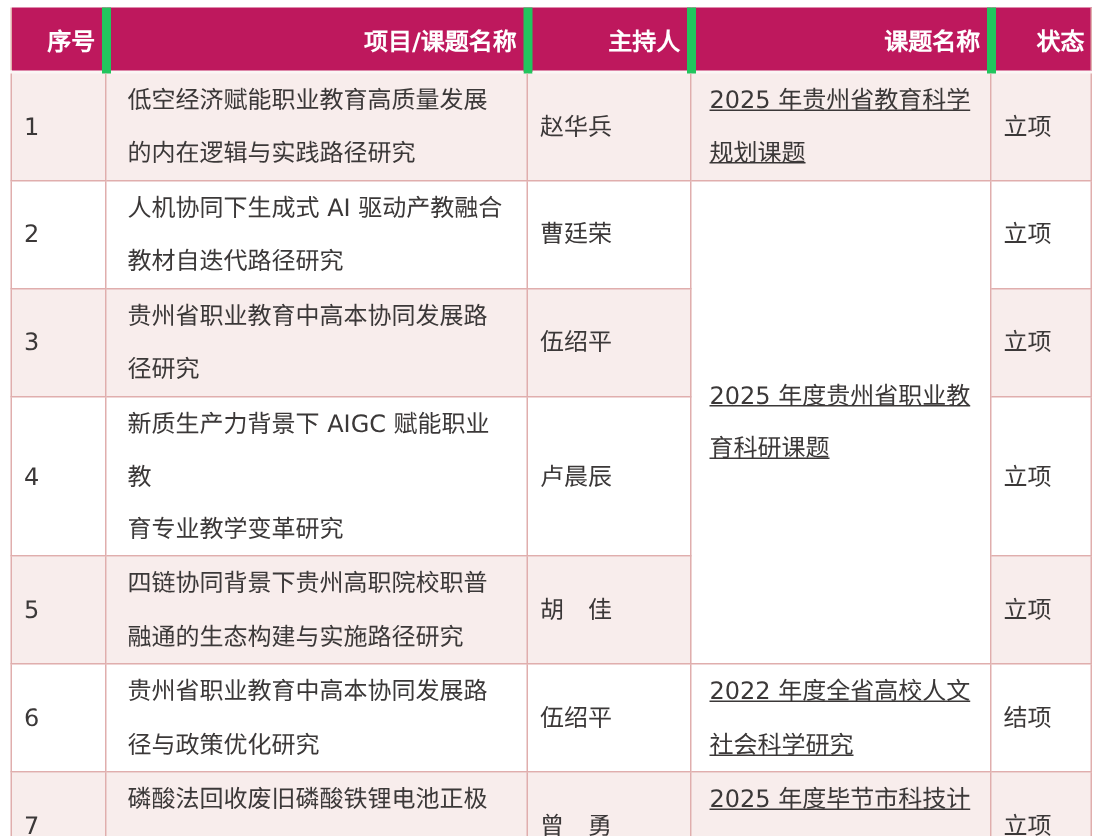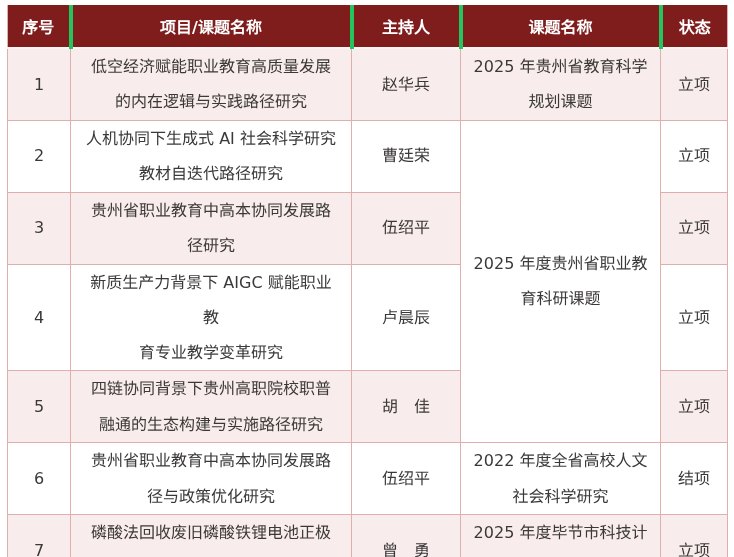--- a/index.html
+++ b/index.html
@@ -25,46 +25,45 @@
     border-bottom: 3px solid #C0504D;
   }
   col.c-no     { width: 63px;  }
   col.c-title  { width: 281px; }
   col.c-host   { width: 109px; }
   col.c-source { width: 200px; }
   col.c-status { width: 67px;  }
 
   thead tr { height: 43px; }
   th {
-    background: #7f1d1d;
+    background: #be185d;
     color: #ffffff;
     font-size: 16px;
     font-weight: bold;
-    text-align: center;
+    text-align: right;
     vertical-align: middle;
     padding: 0 4px;
     border-bottom: 2px solid #FBF6F5;
   }
-  th + th { border-left: 4px solid #22c55e; }
+  th + th { border-left: 6px solid #22c55e; }
 
   tbody tr { height: 72px; }
   td {
     border: 1px solid #E0AEAD;
     font-size: 16px;
     color: #3B3838;
-    text-align: center;
     vertical-align: middle;
     line-height: 2.2;
     padding: 0 8px;
     background: #ffffff;
   }
   tr.band td { background: #F8EDEC; }
   td.cell-title, td.cell-source { white-space: pre-line; }
   td.cell-title { padding: 0 14px; }
-  td.cell-source { padding: 0 0; }
+  td.cell-source { padding: 0 12px; text-decoration: underline; }
   td.merged { background: #ffffff !important; }
 </style>
 </head>
 <body>
 
 <div class="table-wrap">
   <table class="projects">
     <colgroup>
       <col class="c-no">
       <col class="c-title">
@@ -86,21 +85,21 @@
         <td class="cell-no">1</td>
         <td class="cell-title">低空经济赋能职业教育高质量发展
 的内在逻辑与实践路径研究</td>
         <td class="cell-host">赵华兵</td>
         <td class="cell-source">2025 年贵州省教育科学
 规划课题</td>
         <td class="cell-status">立项</td>
       </tr>
       <tr>
         <td class="cell-no">2</td>
-        <td class="cell-title">人机协同下生成式 AI 社会科学研究
+        <td class="cell-title">人机协同下生成式 AI 驱动产教融合
 教材自迭代路径研究</td>
         <td class="cell-host">曹廷荣</td>
         <td class="cell-source merged" rowspan="4">2025 年度贵州省职业教
 育科研课题</td>
         <td class="cell-status">立项</td>
       </tr>
       <tr class="band">
         <td class="cell-no">3</td>
         <td class="cell-title">贵州省职业教育中高本协同发展路
 径研究</td>

